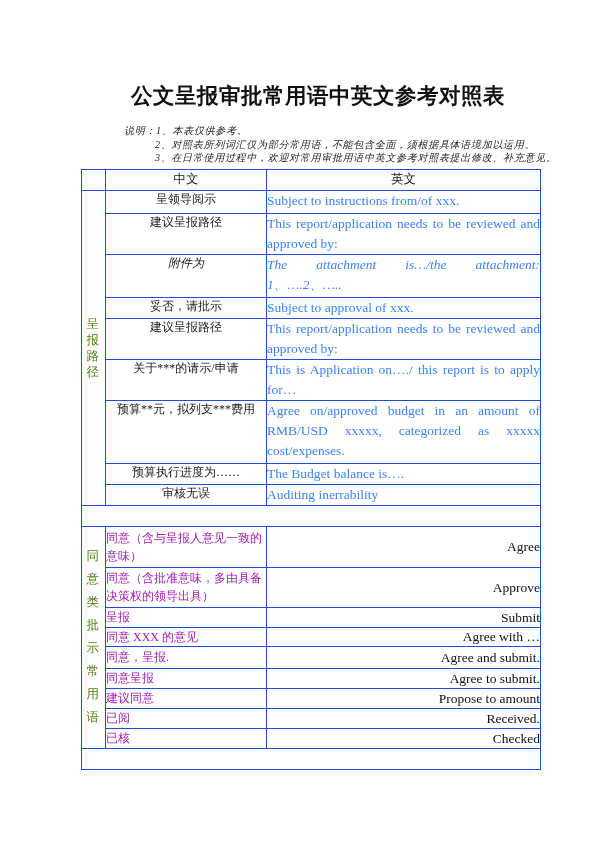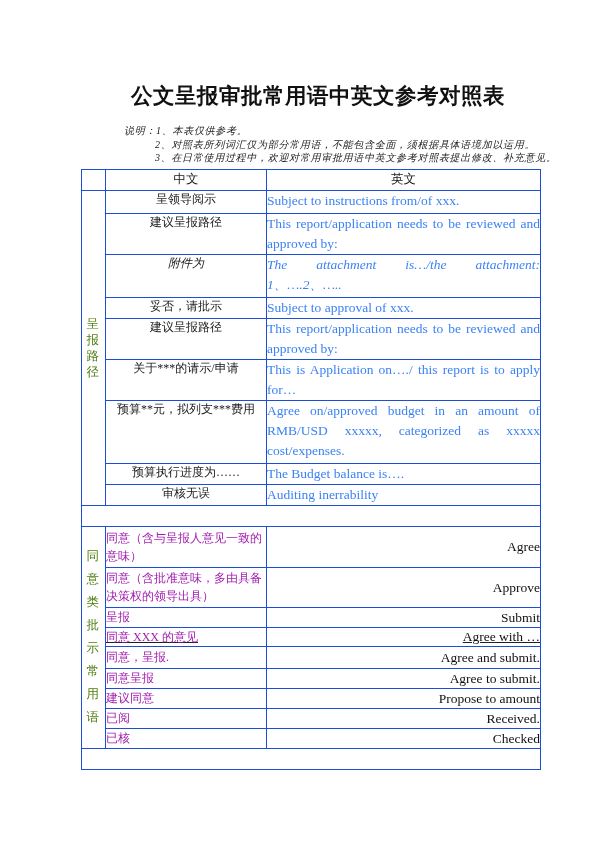--- a/index.html
+++ b/index.html
@@ -148,21 +148,21 @@
       <td class="en-center">Agree</td>
     </tr>
     <tr style="height:40px;">
       <td class="cn-center">同意（含批准意味，多由具备决策权的领导出具）</td>
       <td class="en-center">Approve</td>
     </tr>
     <tr style="height:20px;">
       <td class="cn-center">呈报</td>
       <td class="en-center">Submit</td>
     </tr>
-    <tr style="height:19px;text-decoration:underline;">
+    <tr style="height:19px;">
       <td class="cn-center">同意 XXX 的意见</td>
       <td class="en-center">Agree with …</td>
     </tr>
     <tr style="height:22px;">
       <td class="cn-center">同意，呈报.</td>
       <td class="en-center">Agree and submit.</td>
     </tr>
     <tr style="height:20px;margin-top:44px;">
       <td class="cn-center">同意呈报</td>
       <td class="en-center">Agree to submit.</td>

